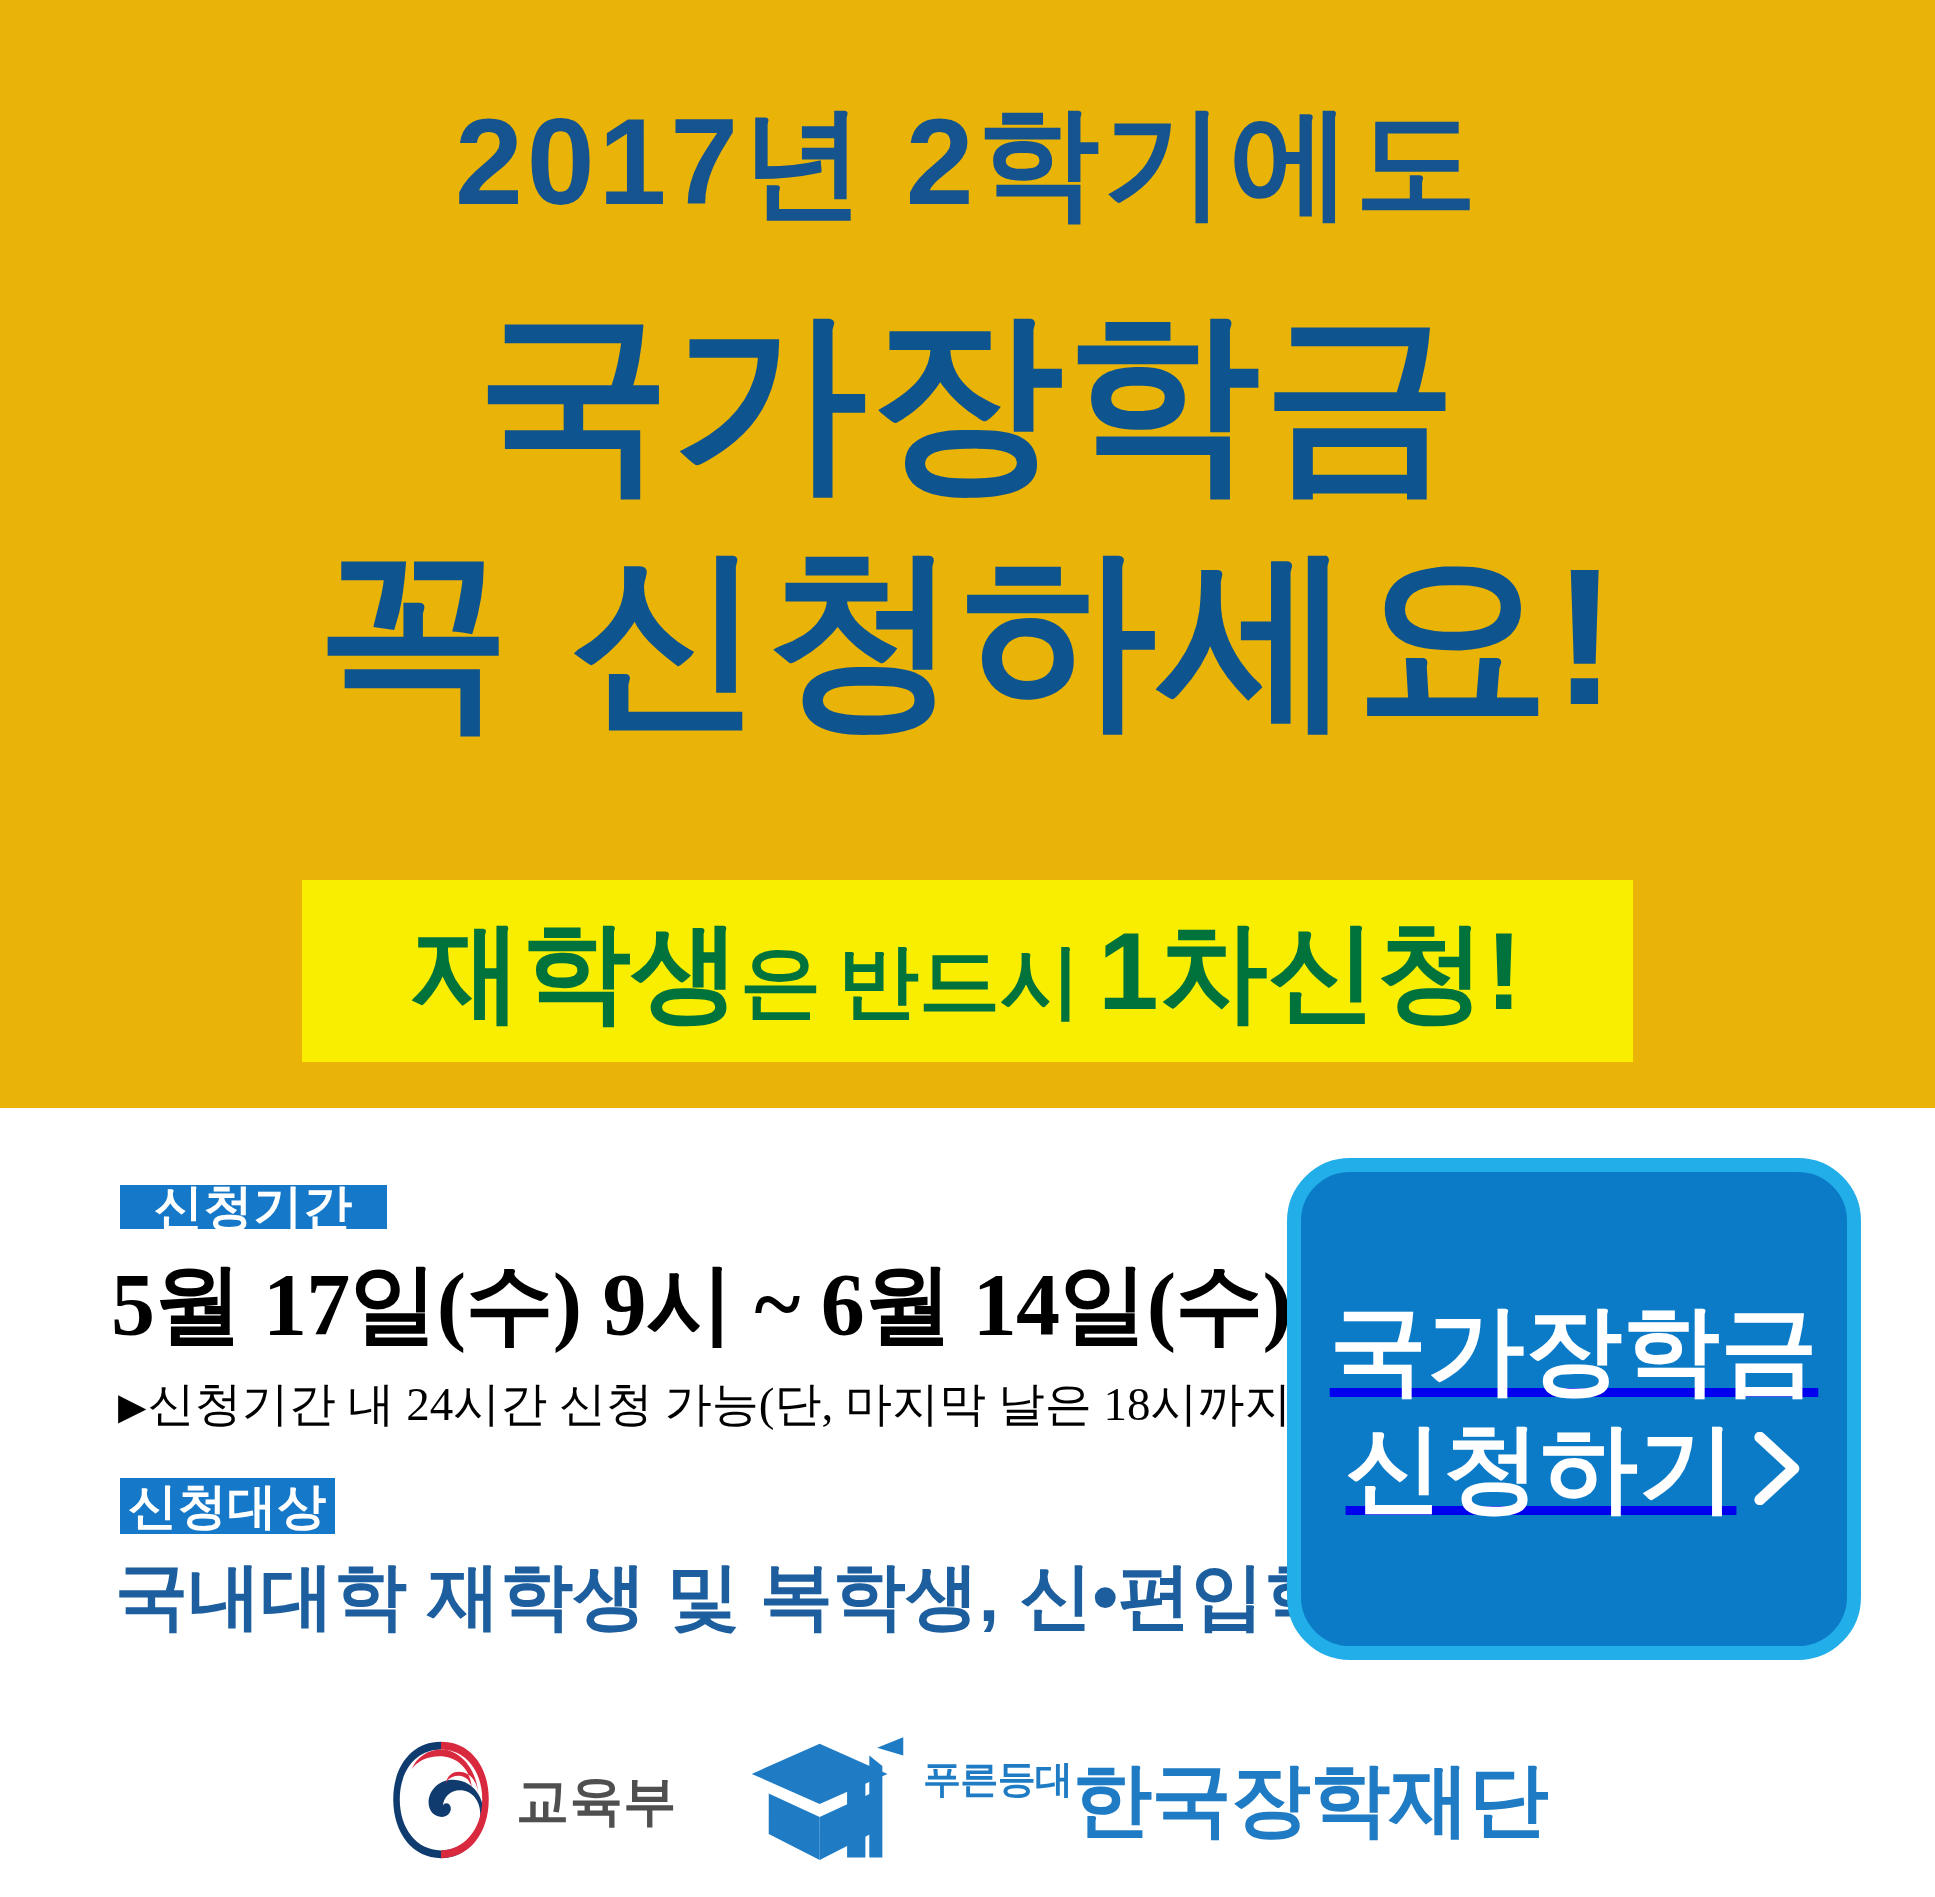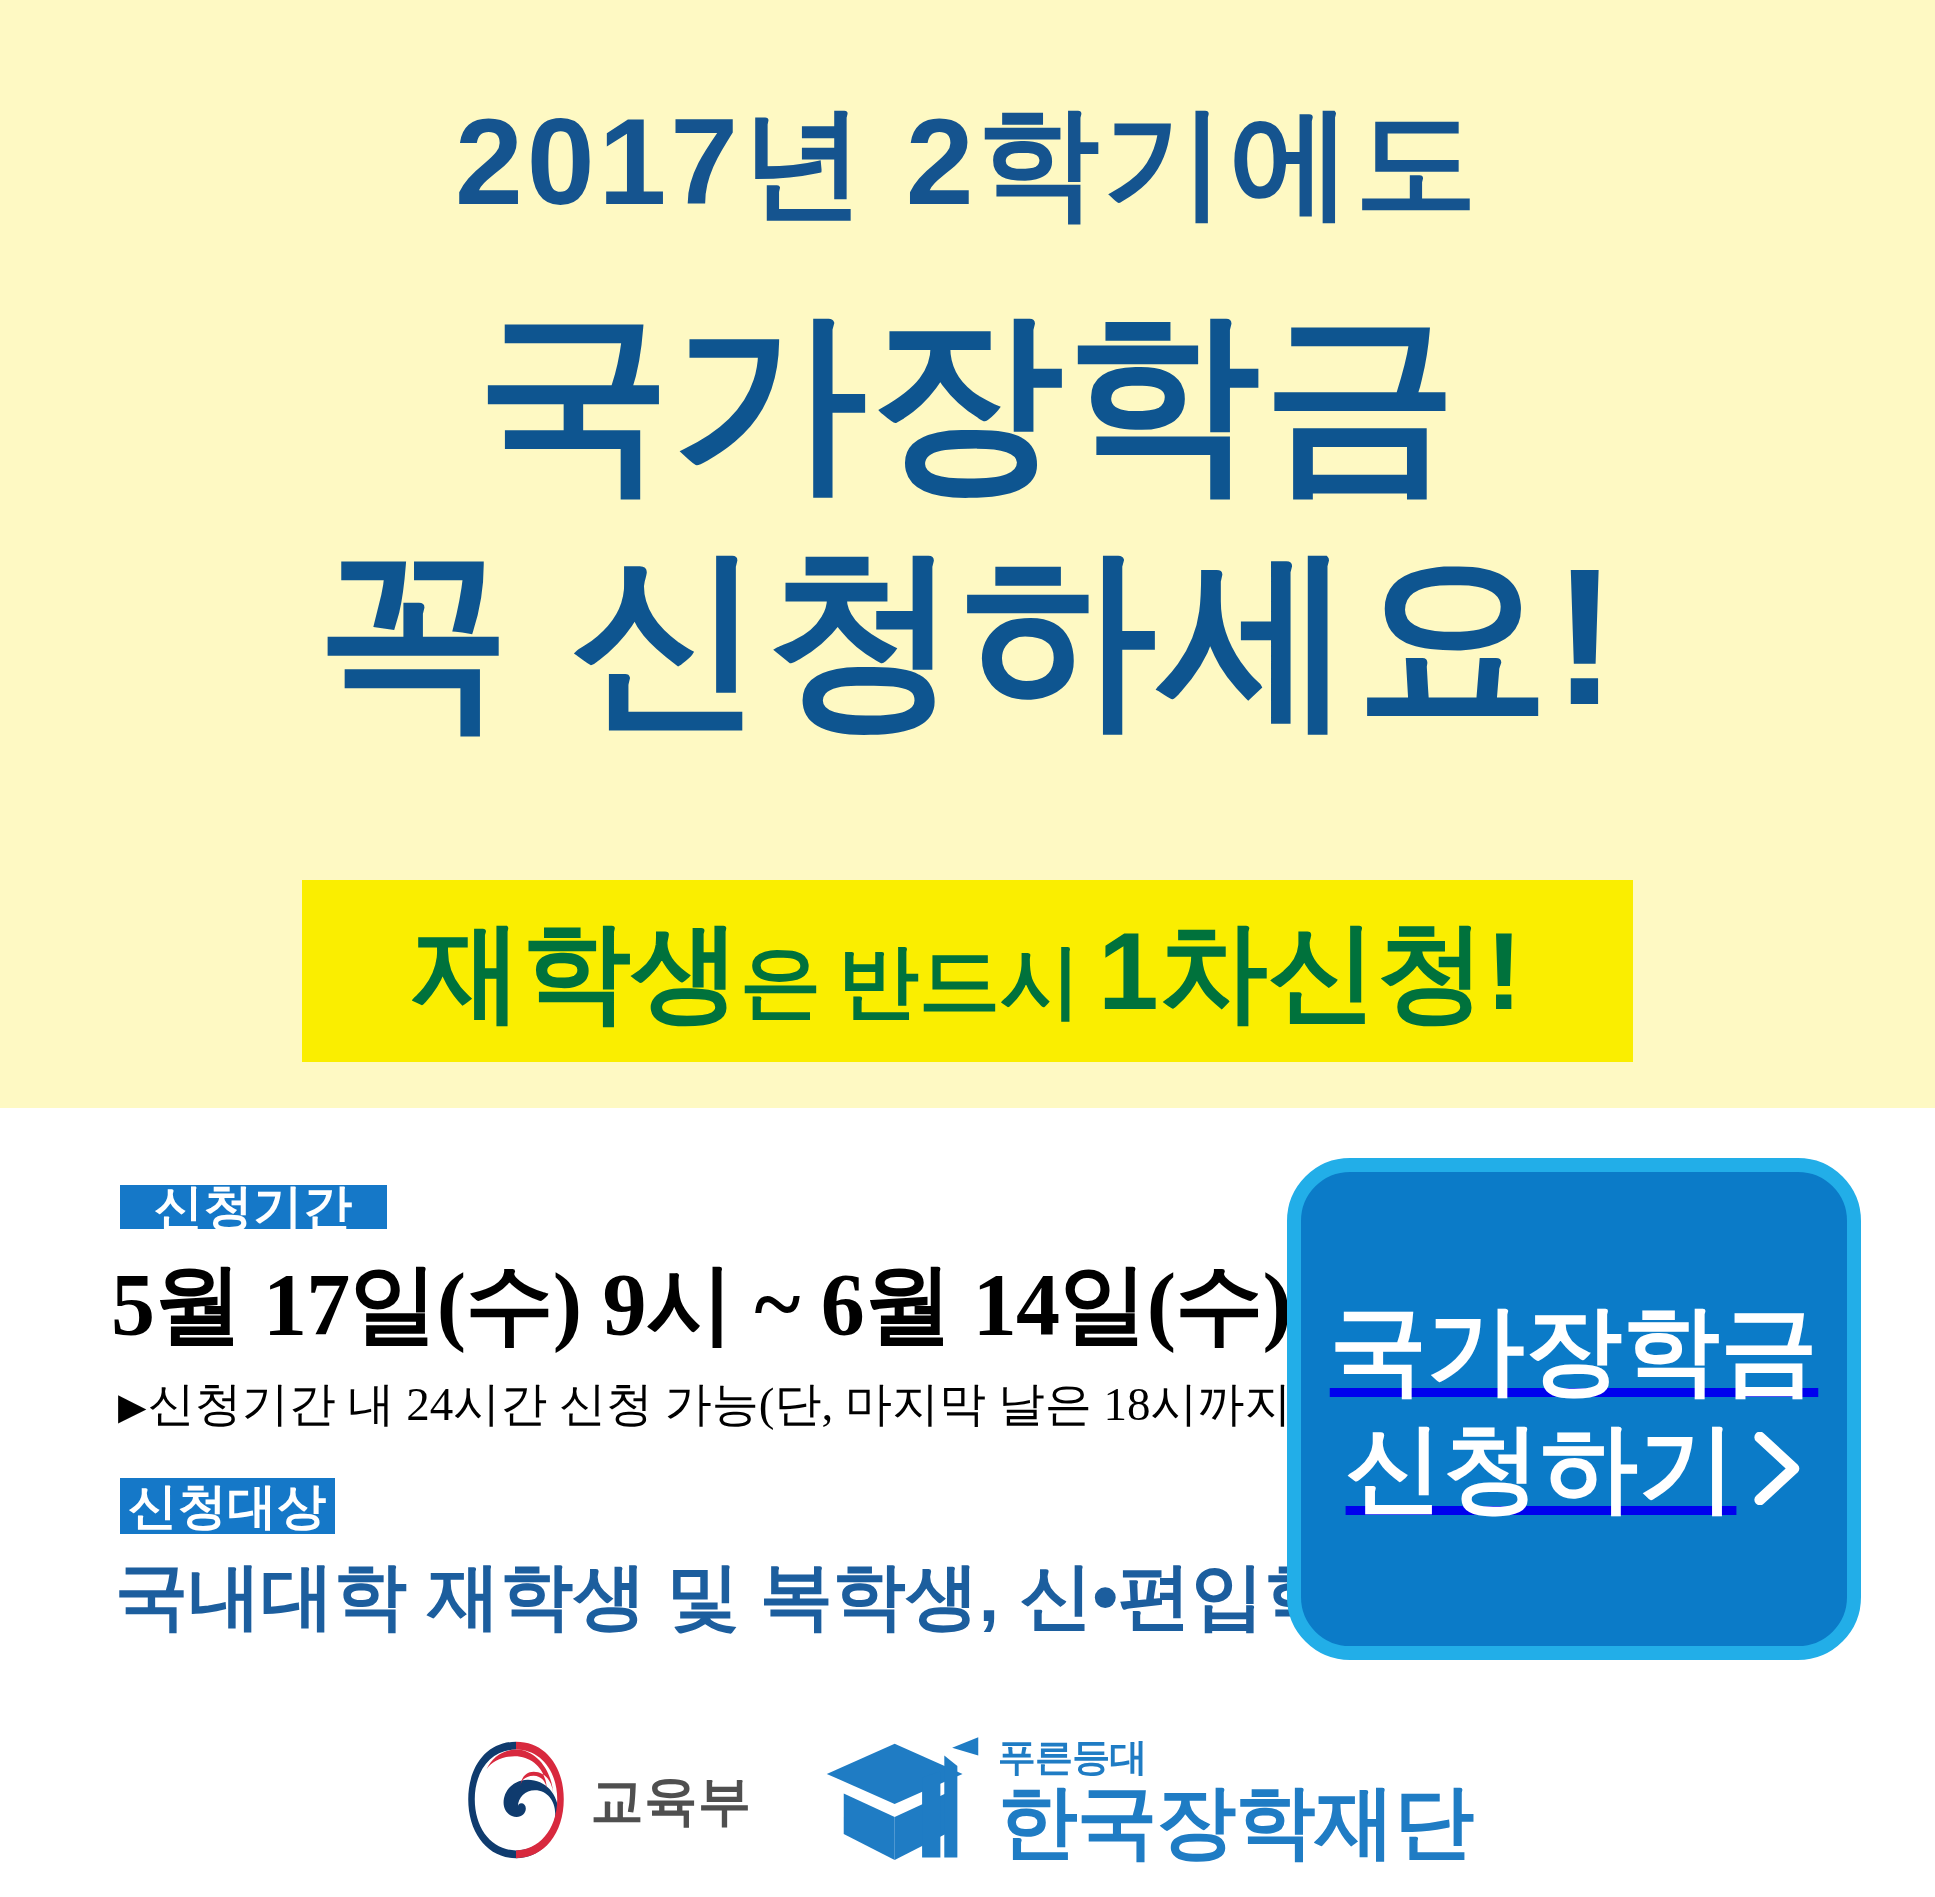--- a/index.html
+++ b/index.html
@@ -21,21 +21,21 @@
     background: #ffffff;
   }
 
   
   .hero {
     position: absolute;
     left: 0;
     top: 0;
     width: 1936px;
     height: 1127px;
-    background: #fef9c3;
+    background: #eab308;
     overflow: hidden;
   }
 
   .hero-eyebrow {
     position: absolute;
     left: 0;
     top: 98px;
     width: 1936px;
     text-align: center;
     color: #15548f;
@@ -238,21 +238,21 @@
     white-space: nowrap;
   }
   .logo-kosaf {
     display: flex;
     align-items: center;
     gap: 17px;
   }
   .logo-kosaf .mark { width: 157px; height: 128px; display: block; }
   .logo-kosaf .stack {
     display: flex;
-    flex-direction: column;
+    flex-direction: row;
     justify-content: center;
     line-height: 1;
   }
   .logo-kosaf .tag {
     color: #1f7cc4;
     font-size: 38px;
     font-weight: 700;
     letter-spacing: -0.7px;
     margin-bottom: 5.2px;
     white-space: nowrap;

